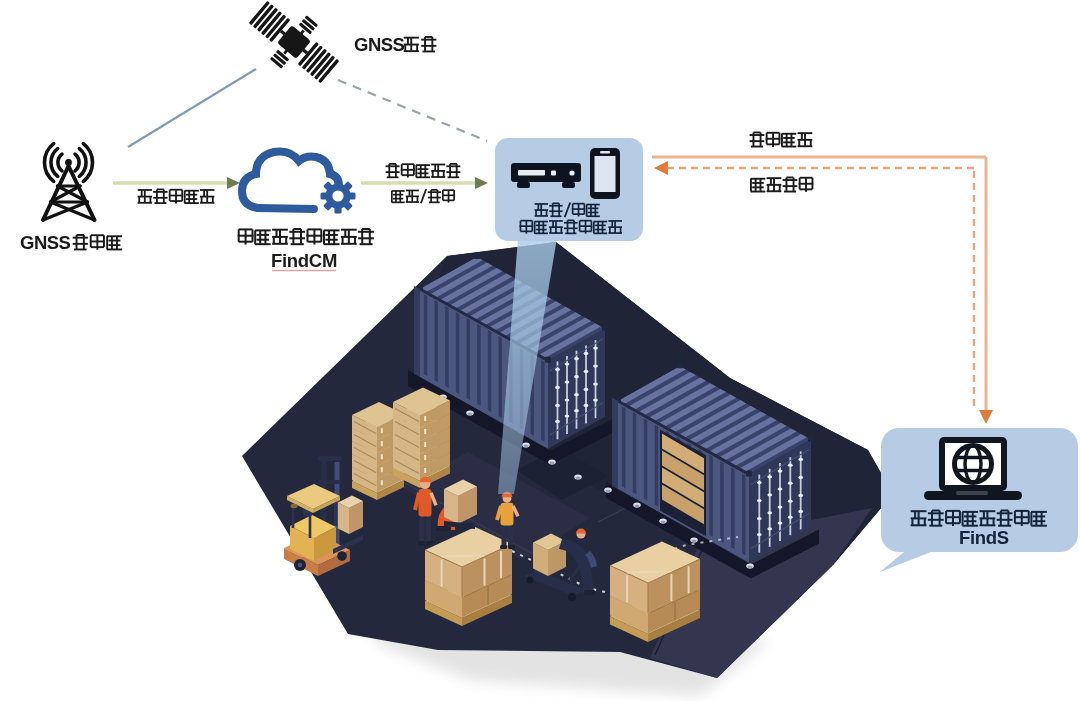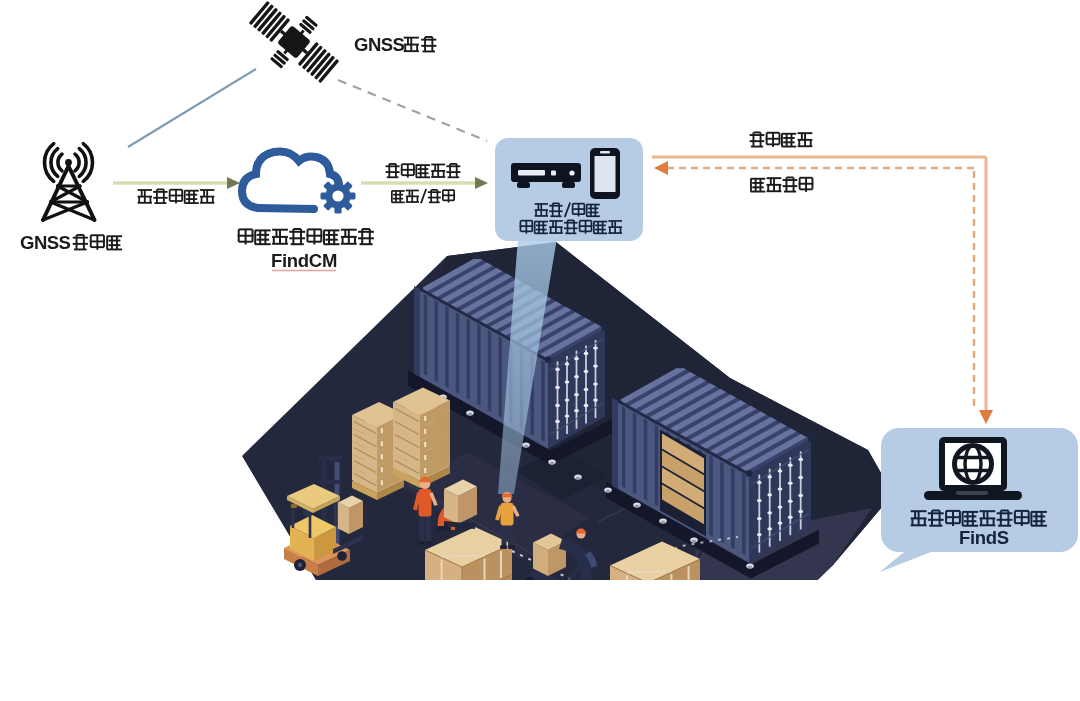--- a/index.html
+++ b/index.html
@@ -1,15 +1,15 @@
 <!DOCTYPE html>
 <html><head><meta charset="utf-8">
 <style>
 html,body{margin:0;padding:0;background:#fff;}
-#page{position:relative;width:1080px;height:580px;overflow:hidden;background:#fff;}
+#page{position:relative;width:1080px;height:701px;overflow:hidden;background:#fff;}
 svg{display:block;}
 text{font-family:"Liberation Sans",sans-serif;}
 </style></head>
 <body>
 <div id="page">
 <svg width="1080" height="701" viewBox="0 0 1080 701">
 <defs>
         <linearGradient id="beam" x1="0" y1="0" x2="0" y2="1">
           <stop offset="0" stop-color="#a9cbe8" stop-opacity="0.8"></stop>
           <stop offset="1" stop-color="#a9cbe8" stop-opacity="0.45"></stop>

